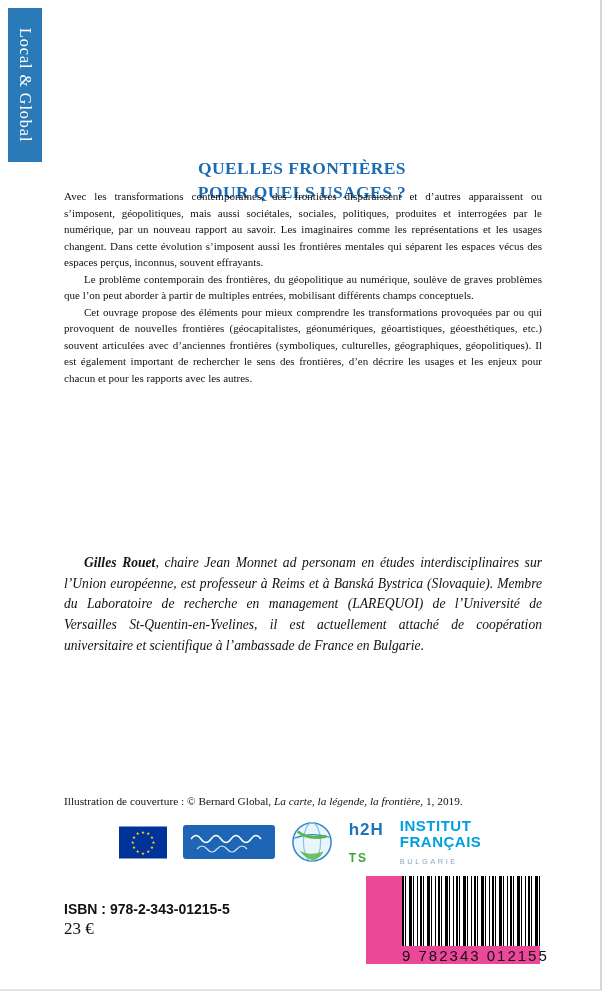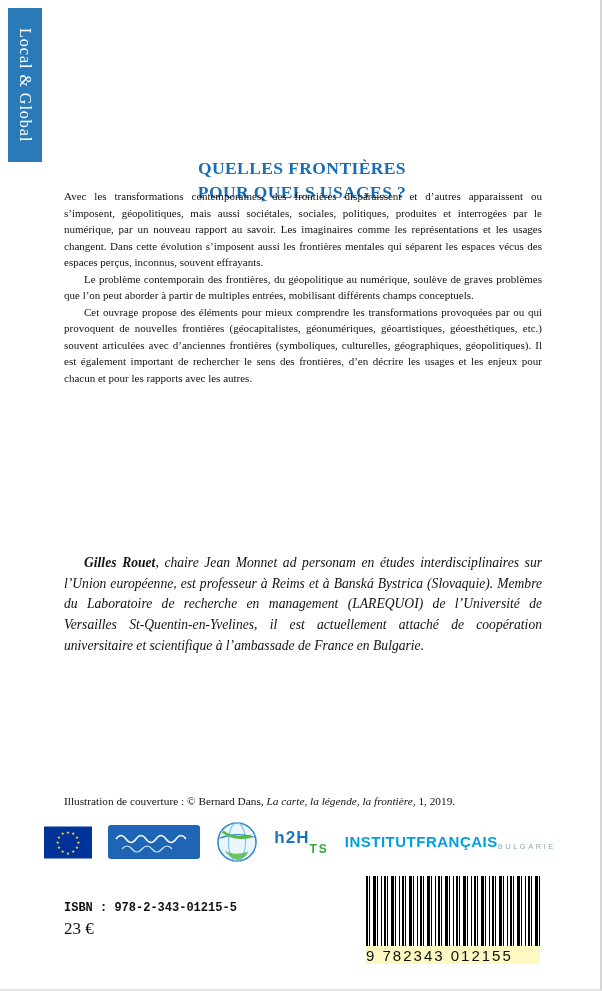--- a/index.html
+++ b/index.html
@@ -70,46 +70,47 @@
     font-size:11.3px;
   }
 
   
   .logos {
     position:absolute; top:812px; left:40px; right:40px;
     height:60px;
     display:flex; align-items:center; justify-content:center;
     gap:16px;
   }
-  .logo { display:flex; flex-direction:row; align-items:flex-start; justify-content:center; }
+  .logo { display:flex; flex-direction:column; align-items:flex-start; justify-content:center; }
 
   .logo-script rect { }
   .logo-h2h { font-family:"Liberation Sans", sans-serif; line-height:1; }
   .h2h-top { color:#1c75bc; font-weight:bold; font-size:17px; letter-spacing:1px; }
   .h2h-bottom { color:#39a935; font-weight:bold; font-size:12px; margin-top:14px; letter-spacing:2px; }
 
   .logo-institut { font-family:"Liberation Sans", sans-serif; line-height:1.02; }
   .inst-line1, .inst-line2 {
     color:#00a0df; font-weight:bold; font-size:15px; letter-spacing:.5px;
   }
   .inst-line3 { color:#8fa6b8; font-size:7.5px; letter-spacing:2.5px; margin-top:9px; }
 
   
   .isbn {
     position:absolute; top:901px; left:64px;
-    font-family:Liberation Mono, monospace;
-    font-weight:bold; font-size:12px;
+    font-family:Liberation Sans, sans-serif;
+    font-weight:bold; font-size:14px;
   }
   .price {
     position:absolute; top:919px; left:64px;
     font-size:17px;
   }
   .barcode {
     position:absolute; top:876px; left:366px; width:174px;
-    background:#fef9c3;
+    background:#ec4899;
+    padding-left:36px;
   }
   .bars {
     height:70px; width:100%;
     background:repeating-linear-gradient(90deg,
       #000 0 2px,  #fff 2px 3px,
       #000 3px 4px, #fff 4px 7px,
       #000 7px 10px, #fff 10px 11px,
       #000 11px 12px, #fff 12px 15px,
       #000 15px 16px, #fff 16px 18px);
   }
@@ -139,21 +140,21 @@
     <p>Avec les transformations contemporaines, des frontières disparaissent et d’autres apparaissent ou s’imposent, géopolitiques, mais aussi sociétales, sociales, politiques, produites et interrogées par le numérique, par un nouveau rapport au savoir. Les imaginaires comme les représentations et les usages changent. Dans cette évolution s’imposent aussi les frontières mentales qui séparent les espaces vécus des espaces perçus, inconnus, souvent effrayants.</p>
     <p class="indent">Le problème contemporain des frontières, du géopolitique au numérique, soulève de graves problèmes que l’on peut aborder à partir de multiples entrées, mobilisant différents champs conceptuels.</p>
     <p class="indent">Cet ouvrage propose des éléments pour mieux comprendre les transformations provoquées par ou qui provoquent de nouvelles frontières (géocapitalistes, géonumériques, géoartistiques, géoesthétiques, etc.) souvent articulées avec d’anciennes frontières (symboliques, culturelles, géographiques, géopolitiques). Il est également important de rechercher le sens des frontières, d’en décrire les usages et les enjeux pour chacun et pour les rapports avec les autres.</p>
   </div>
 
   <div class="bio">
     <p><strong>Gilles Rouet</strong><span>, chaire Jean Monnet ad personam en études interdisciplinaires sur l’Union européenne, est professeur à Reims et à Banská Bystrica (Slovaquie). Membre du Laboratoire de recherche en management (LAREQUOI) de l’Université de Versailles St-Quentin-en-Yvelines, il est actuellement attaché de coopération universitaire et scientifique à l’ambassade de France en Bulgarie.</span></p>
   </div>
 
   <div class="credit">
-    <span>Illustration de couverture : © Bernard Dans, </span><em>La carte, la légende, la frontière,</em><span> 1, 2019.</span>
+    <span>Illustration de couverture : © Bernard Global, </span><em>La carte, la légende, la frontière,</em><span> 1, 2019.</span>
   </div>
 
   <div class="logos">
 
     <div class="logo">
       <svg width="48" height="33" viewBox="0 0 60 40" aria-hidden="true">
         <rect width="60" height="40" fill="#003399"></rect>
         <g fill="#ffd617" font-size="5.5" text-anchor="middle">
           <text x="30" y="9">★</text>
           <text x="36.5" y="10.7">★</text>

